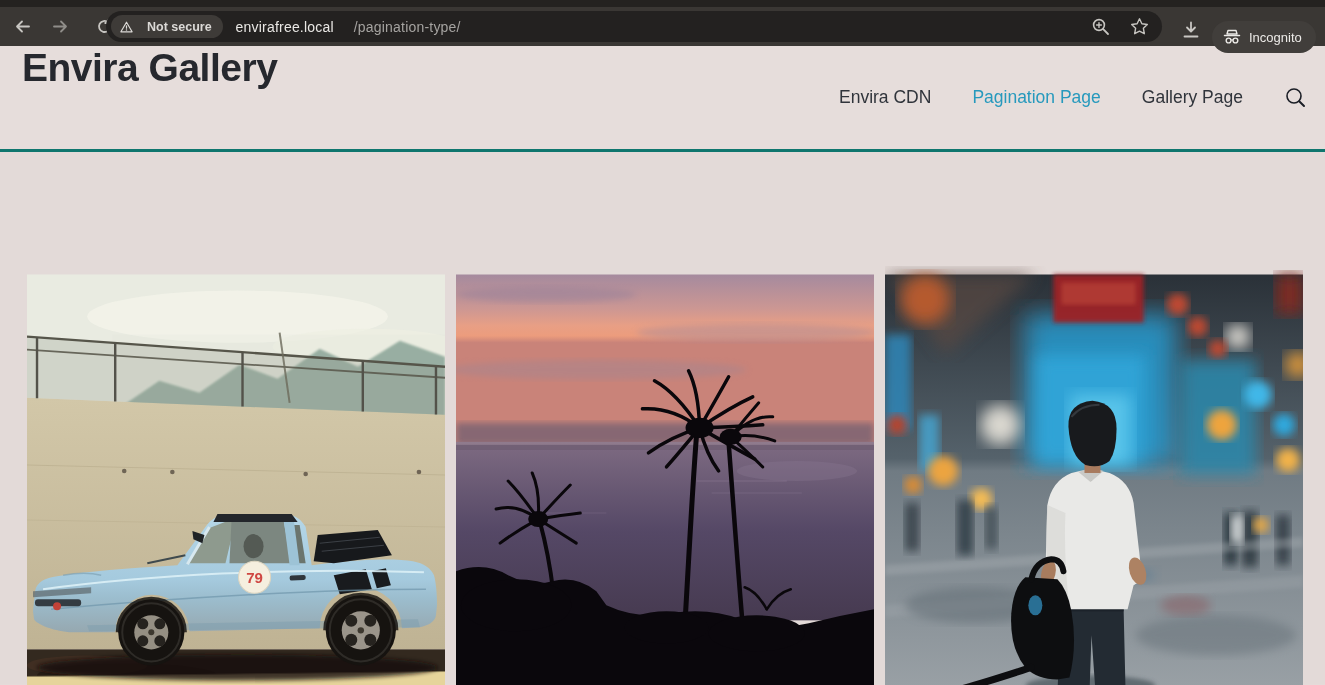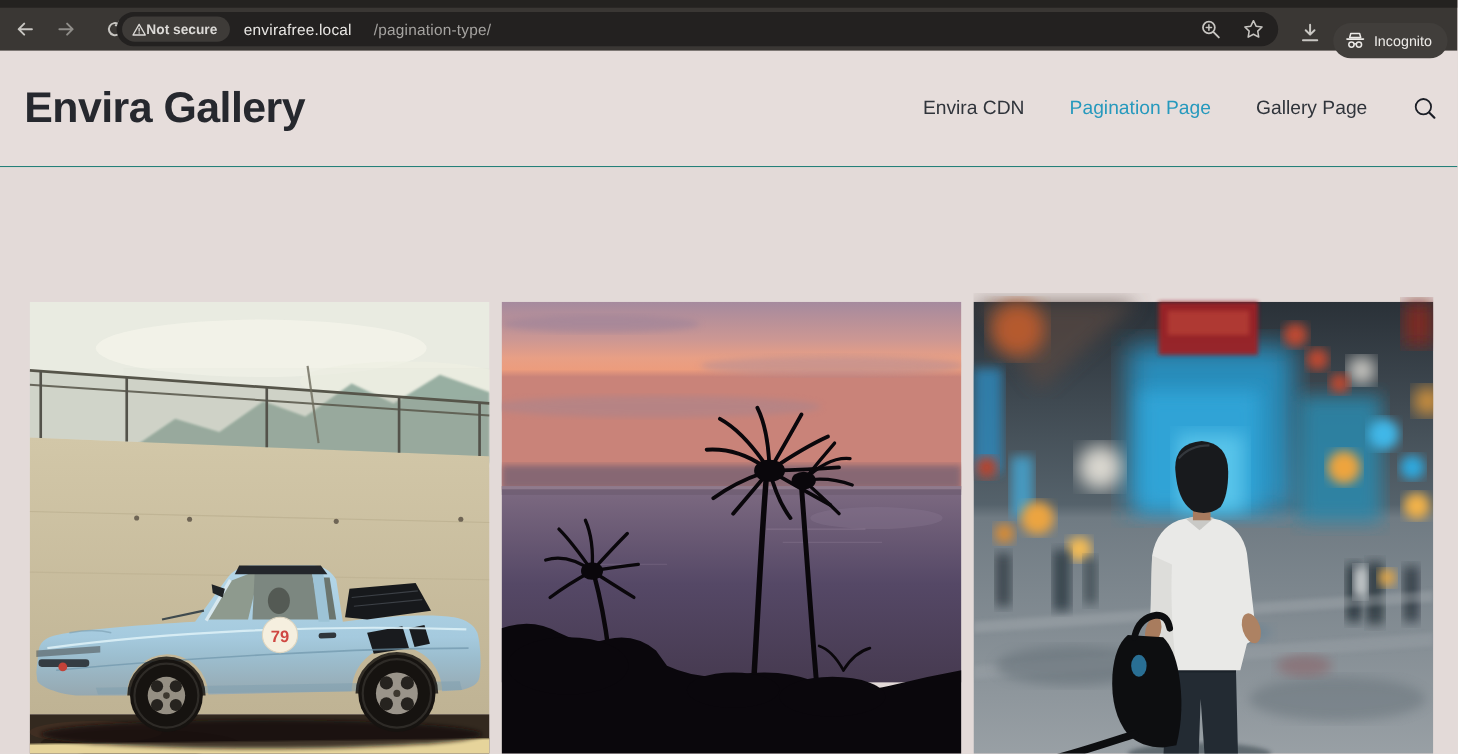--- a/index.html
+++ b/index.html
@@ -6,30 +6,30 @@
   html,body { width:1325px; height:685px; overflow:hidden; font-family:"Liberation Sans", sans-serif; background:#e4dbd9; }
 
   
   .chrome { position:relative; width:100%; height:46px; background:#3a3734; }
   .tabstrip { position:absolute; top:0; left:0; width:100%; height:7px; background:#242220; }
   .chrome-inner { position:absolute; top:7px; left:0; right:0; height:39px; display:flex; align-items:center; }
   .nav-btns { display:flex; align-items:center; gap:10px; padding-left:8px; }
   .chrome-btn { width:28px; height:28px; display:flex; align-items:center; justify-content:center; color:#c7c5c1; border-radius:50%; }
   .chrome-btn.fwd { color:#8f8d89; }
   .omnibox { position:absolute; left:106px; top:4px; width:1056px; height:31px; background:#232120; border-radius:16px; display:flex; align-items:center; }
-  .sec-chip { margin-left:5px; height:23px; border-radius:12px; background:#3e3b38; display:flex; align-items:center; gap:0; padding:0 11px 0 9px; color:#dbd9d6; font-size:12.5px; font-weight:bold; }
+  .sec-chip { margin-left:5px; height:23px; border-radius:12px; background:#3e3b38; display:flex; align-items:center; gap:14px; padding:0 11px 0 9px; color:#dbd9d6; font-size:12.5px; font-weight:bold; }
   .url { margin-left:13px; font-size:14px; letter-spacing:.2px; white-space:nowrap; }
   .url .domain { color:#e9e7e4;margin-top:36px; }
   .url .path { color:#a5a3a0;padding-left:20px; }
   .omni-icons { margin-left:auto; display:flex; align-items:center; gap:20px; margin-right:13px; color:#c7c5c1; }
   .dl-btn { position:absolute; left:1176px; top:8px; width:30px; height:30px; display:flex; align-items:center; justify-content:center; color:#c9c7c3; }
   .incog-pill { position:absolute; left:1212px; top:14px; height:32px; padding:0 14px 0 11px; background:#413e3b; border-radius:16px; display:flex; align-items:center; gap:8px; color:#eceae7; font-size:13px; }
 
   
-  .site-header { height:106px; background:#e6dddb; border-bottom:1px solid #0f766e; display:flex; align-items:center; }
+  .site-header { height:106px; background:#e6dddb; border-bottom:3px solid #0f766e; display:flex; }
   .site-title { margin-left:22px; font-size:39px; font-weight:700; letter-spacing:-0.5px; color:#26282e; cursor:pointer; }
   .main-nav { margin-left:auto; display:flex; align-items:center; gap:41px; padding-right:19px; }
   .nav-link { font-size:17.5px; color:#30343b; text-decoration:none; cursor:pointer; }
   .nav-link.active { color:#2699bd; }
   .nav-search { width:22px; height:22px; display:flex; align-items:center; justify-content:center; color:#1b1e26; cursor:pointer; }
 
   
   .content { height:532px; background:#e3dad8; }
   .gallery { display:flex; gap:11px; padding:67px 22px 0 27px; }
   .g-item { width:418px; height:529px; cursor:pointer; }

